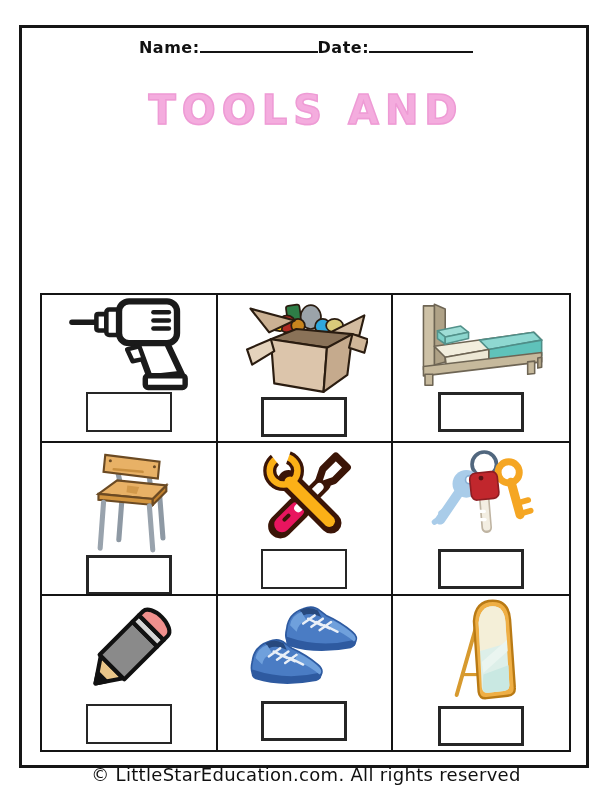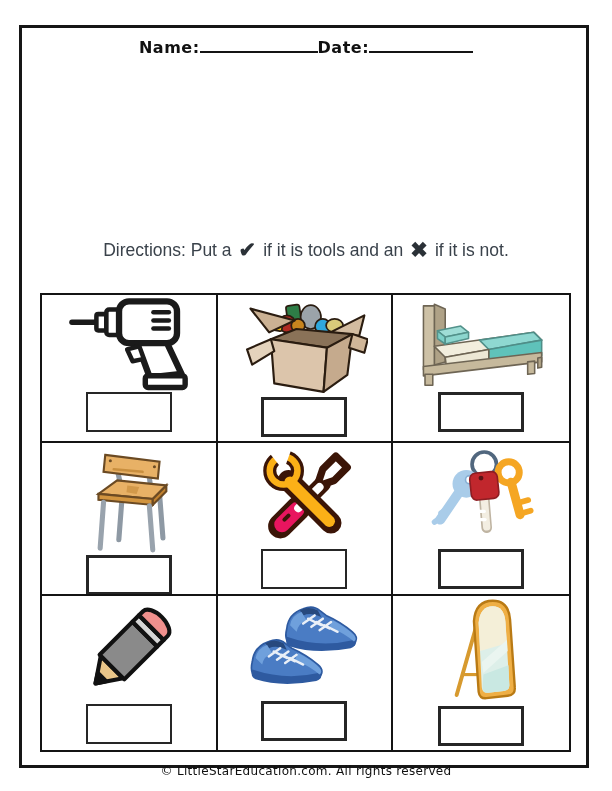--- a/index.html
+++ b/index.html
@@ -28,38 +28,36 @@
         grid-template-columns:1fr 1fr 1fr;grid-template-rows:148px 153px 1fr;}
   .cell{display:flex;flex-direction:column;align-items:center;
         border-right:2px solid #141414;border-bottom:2px solid #141414;overflow:hidden;}
   .cell:nth-child(3n){border-right:none;}
   .cell:nth-child(n+7){border-bottom:none;}
   .icon-wrap{flex:1;display:flex;align-items:center;justify-content:center;width:100%;}
   .ans-box{width:86px;height:40px;background:#fff;border:3px solid #262626;margin-bottom:9px;flex:0 0 auto;box-sizing:border-box;}
   .ans-box.thin{border-width:2px;}
   
   .footer{position:absolute;top:764px;left:0;width:612px;text-align:center;
-        font-size:12px;font-weight:500;color:#101010;letter-spacing:.3px;}
+        font-size:18px;font-weight:500;color:#101010;letter-spacing:.3px;}
 </style>
 </head>
 <body>
 
 <div class="page">
   <div class="border-frame"></div>
 
   <div class="header">
     <span>Name:</span><span class="uline name"></span><span>Date:</span><span class="uline date"></span>
   </div>
 
   <div class="title">
+    <div>TOOLS AND</div>
   </div>
 
-  <div class="directions">
-    <span>Directions: Put a</span><span class="mark">✔</span><span>if it is tools and an</span><span class="mark">✖</span><span>if it is not.</span>
-  </div>
 
   <div class="grid">
 
     <div class="cell">
       <div class="icon-wrap">
         <svg width="122" height="96" viewBox="0 0 132 106">
           <g stroke="#1a1a1a" stroke-linejoin="round" stroke-linecap="round" fill="#fff">
             <line x1="3" y1="29" x2="32" y2="29" stroke-width="6"></line>
             <rect x="30" y="20" width="11" height="18" rx="2" stroke-width="5"></rect>
             <rect x="41" y="15" width="14" height="28" rx="3" stroke-width="5"></rect>

